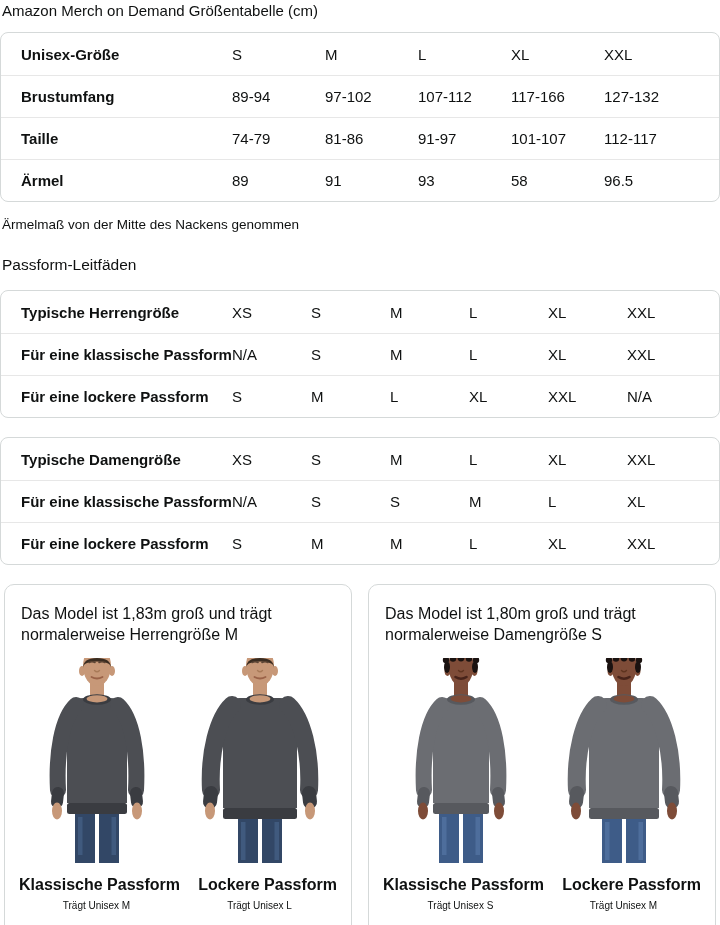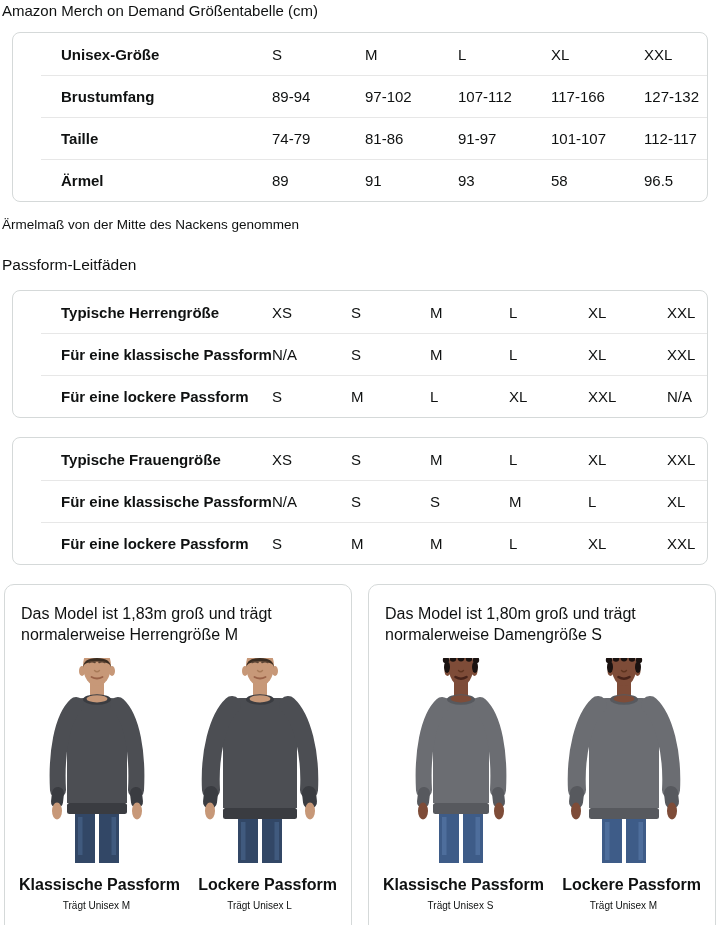--- a/index.html
+++ b/index.html
@@ -5,21 +5,21 @@
   * { box-sizing: border-box; }
   html,body { margin:0; padding:0; }
   body {
     width:720px; height:925px; overflow:hidden;
     background:#ffffff; color:#0f1111;
     font-family:"Liberation Sans", sans-serif;
   }
   .page { padding-top:1px; }
   .page-title { font-size:15px; font-weight:400; margin:0 4px 0 2px; line-height:19px; }
 
-  .tbl { border:1px solid #d5d9d9; border-radius:8px; margin:0 12px; overflow:hidden; background:#fff;padding-left:28px; }
+  .tbl { border:1px solid #d5d9d9; border-radius:8px; margin:0 0; overflow:hidden; background:#fff; }
   .tbl-unisex { margin-top:12px; }
   .tr { display:flex; align-items:center; height:42px; border-top:1px solid #e7e7e7; }
   .tr:first-child { border-top:none; }
   .tr .label { flex:0 0 231px; padding-left:20px; font-weight:700; font-size:15px; }
   .tbl-unisex .val { flex:0 0 93px; font-size:15px; }
   .tbl-fit .val { flex:0 0 79px; font-size:15px; }
 
   .sleeve-note { font-size:13.5px; margin:15px 4px 0 2px; line-height:16px; }
   .fit-guides-heading { font-size:15.5px; font-weight:400; margin:22px 4px 16px 2px; line-height:19px; }
   .tbl-fit-men { margin-top:13px; }
@@ -106,21 +106,21 @@
       <div class="val">M</div>
       <div class="val">L</div>
       <div class="val">XL</div>
       <div class="val">XXL</div>
       <div class="val">N/A</div>
     </div>
   </div>
 
   <div class="tbl tbl-fit tbl-fit-women">
     <div class="tr">
-      <div class="label">Typische Frauengröße</div>
+      <div class="label">Typische Damengröße</div>
       <div class="val">XS</div>
       <div class="val">S</div>
       <div class="val">M</div>
       <div class="val">L</div>
       <div class="val">XL</div>
       <div class="val">XXL</div>
     </div>
     <div class="tr">
       <div class="label">Für eine klassische Passform</div>
       <div class="val">N/A</div>

